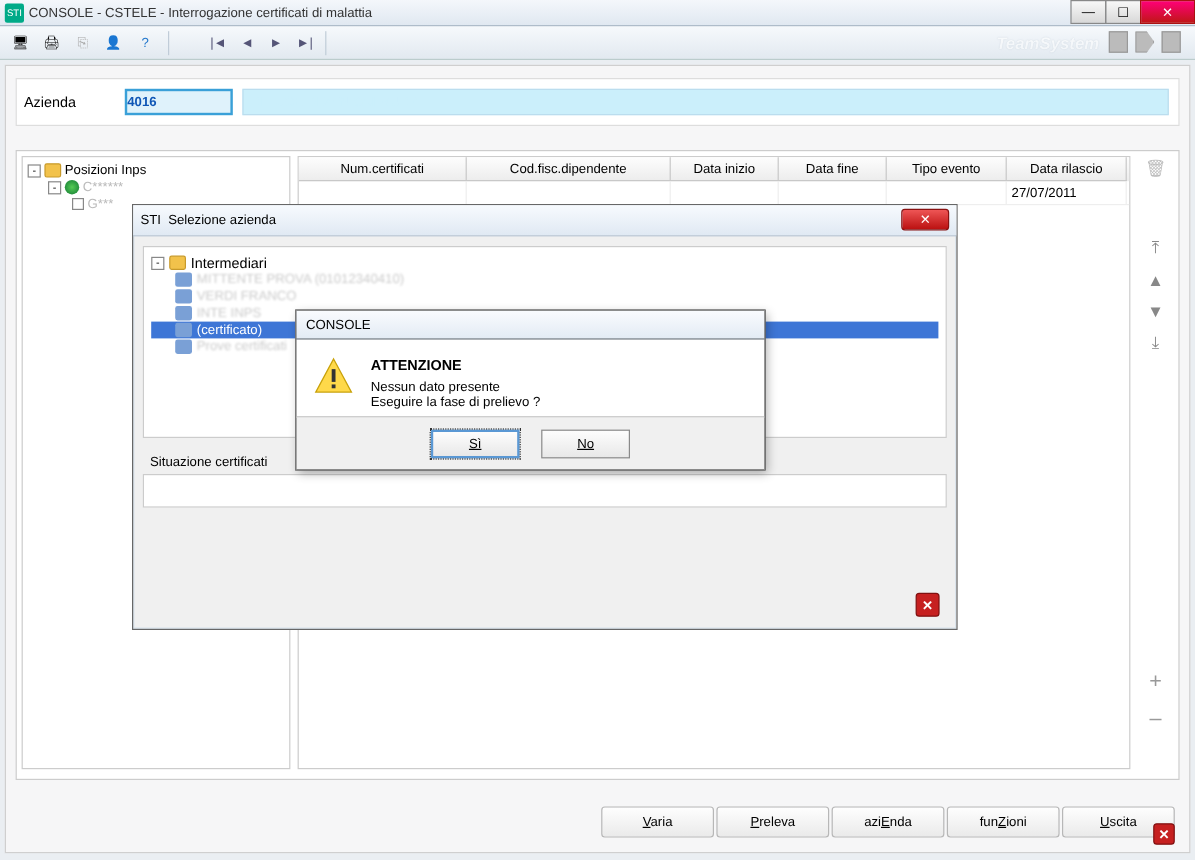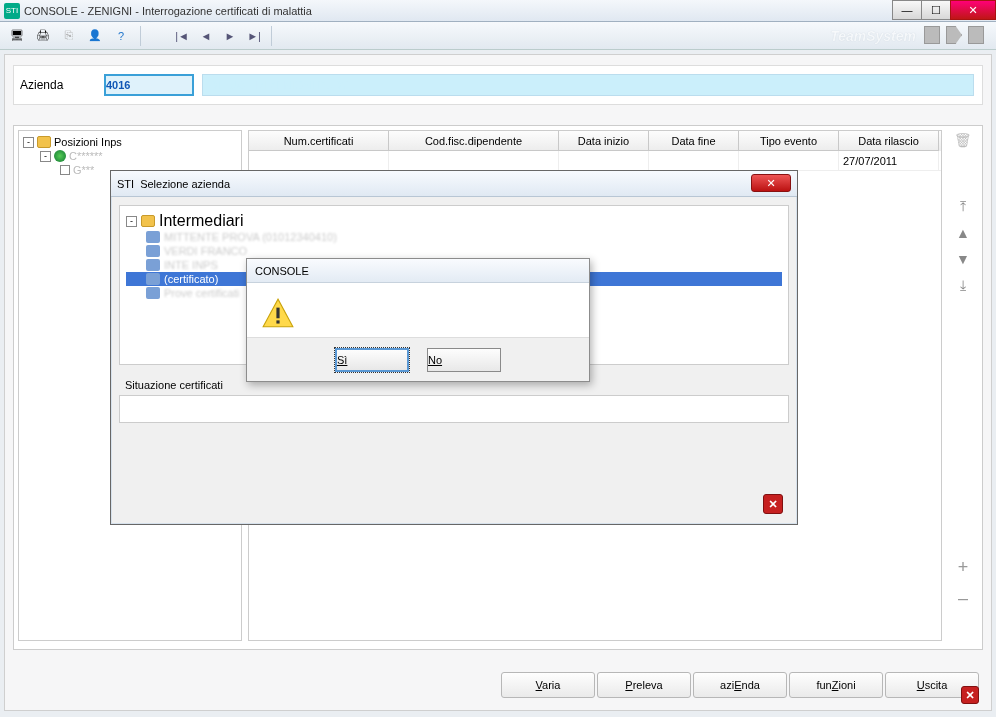--- a/index.html
+++ b/index.html
@@ -57,37 +57,37 @@
   .tree2{border:1px solid #ccc; background:#fff; padding:6px; height:160px; overflow:hidden;}
   .people-ic{width:14px;height:12px;background:#7aa0d6;border-radius:2px;position:relative;}
   .tree2 .item{display:flex; align-items:center; gap:4px; padding:1px 0 1px 20px; cursor:default;}
   .tree2 .item.sel{background:#3e76d6; color:#fff;}
   .blurred{color:#ccc; filter:blur(1px);}
   .situ-label{margin-top:14px; padding-left:6px;}
   .situ-box{margin-top:4px; border:1px solid #ccc; height:28px; background:#fff;}
   .dlg-red-close{position:absolute; right:14px; bottom:10px; width:20px; height:20px; background:#c62020; color:#fff; border:1px solid #801010; border-radius:3px; display:flex; align-items:center; justify-content:center; font-weight:bold;}
 
   
-  .msgbox{position:absolute; left:246px; top:258px; width:344px; border:1px solid #8c8c8c; background:#000000; box-shadow:2px 3px 8px rgba(0,0,0,.3);}
+  .msgbox{position:absolute; left:246px; top:258px; width:392px; border:1px solid #8c8c8c; background:#000000; box-shadow:2px 3px 8px rgba(0,0,0,.3);}
   .msgbox .mtitle{height:24px; background:linear-gradient(#f9fbfe,#e3ebf4); border-bottom:1px solid #c7d2dd; padding-left:8px; line-height:24px;}
   .msgbox .mbody{display:flex; padding:14px 14px 6px 14px; background:#fff;}
   .warnic{width:34px;height:34px; margin-right:14px; position:relative;}
   .warnic svg{width:34px;height:34px;}
   .mtext .h{font-weight:bold; font-size:12px; margin-bottom:6px;}
   .mbtns{height:44px; background:#f0f0f0; display:flex; align-items:center; justify-content:center; gap:18px; border-top:1px solid #ddd;}
-  .mbtn{width:74px;height:24px; border:1px solid #8a8a8a; background:linear-gradient(#fdfdfd,#e8e8e8); cursor:pointer; text-align:left; line-height:22px;}
+  .mbtn{width:74px;height:24px; border:1px solid #8a8a8a; background:linear-gradient(#fdfdfd,#e8e8e8); cursor:pointer; text-align:center; line-height:22px;}
   .mbtn.focus{outline:1px dotted #333; border:2px solid #5a98d4; line-height:20px;}
   u{text-decoration:underline;}
 </style>
 </head>
 <body>
 
 <div class="titlebar">
   <div class="app-icon">STI</div>
-  <span class="title-text">CONSOLE  - ZENIGNI -  Interrogazione certificati di malattia</span>
+  <span class="title-text">CONSOLE  - CSTELE -  Interrogazione certificati di malattia</span>
   <div class="win-controls">
     <div class="win-btn">—</div>
     <div class="win-btn">☐</div>
     <div class="win-btn close">✕</div>
   </div>
 </div>
 
 <div class="toolbar">
   <div class="tb-btn">🖥</div>
   <div class="tb-btn">🖨</div>
@@ -188,21 +188,21 @@
   <div class="dlg-title">
     <div class="app-icon">STI</div>
     <span>Selezione azienda</span>
     <div class="dlg-close">✕</div>
   </div>
   <div class="dlg-body">
     <div class="tree2">
       <div style="display:flex;align-items:center;gap:4px;">
         <span class="tree-exp">-</span>
         <span class="folder-ic"></span>
-        <span style="font-size:16px;">Intermediari</span>
+        <span style="font-size:12px;">Intermediari</span>
       </div>
       <div id="tree2-items">
           <div class="item">
             <span class="people-ic"></span>
             <span class="blurred">MITTENTE PROVA (01012340410)</span>
           </div>
           <div class="item">
             <span class="people-ic"></span>
             <span class="blurred">VERDI FRANCO</span>
           </div>
@@ -229,18 +229,23 @@
 <div class="msgbox">
   <div class="mtitle">CONSOLE</div>
   <div class="mbody">
     <div class="warnic">
       <svg viewBox="0 0 32 32">
           <polygon points="16,2 30,28 2,28" fill="#ffd94a" stroke="#c9a20a" stroke-width="1"></polygon>
           <rect x="14.5" y="10" width="3" height="10" fill="#333"></rect>
           <rect x="14.5" y="22" width="3" height="3" fill="#333"></rect>
         </svg>
     </div>
+    <div class="mtext">
+      <div class="h">ATTENZIONE</div>
+      <div>Nessun dato presente</div>
+      <div>Eseguire la fase di prelievo ?</div>
+    </div>
   </div>
   <div class="mbtns">
     <div class="mbtn focus"><u>Sì</u></div>
     <div class="mbtn"><u>No</u></div>
   </div>
 </div>
 
 </body></html>

